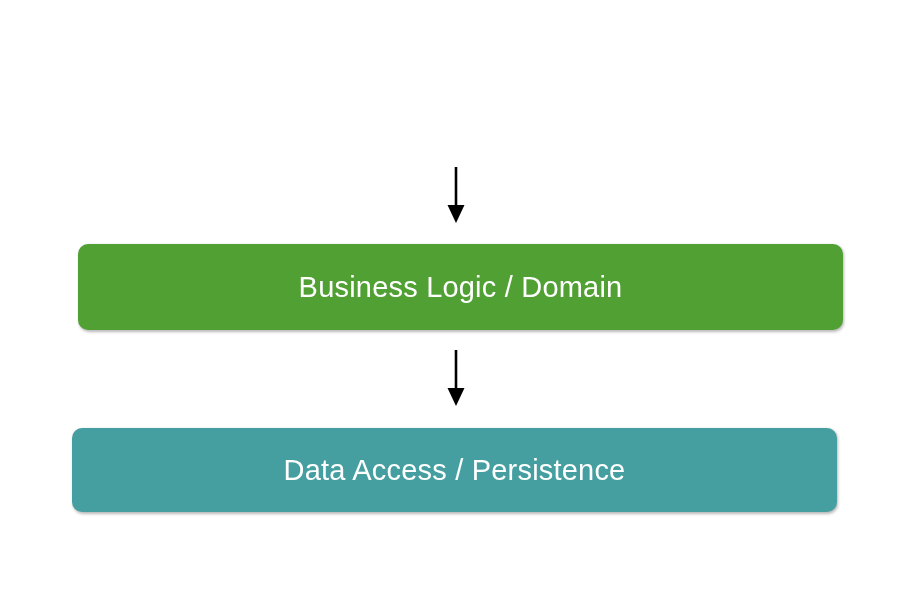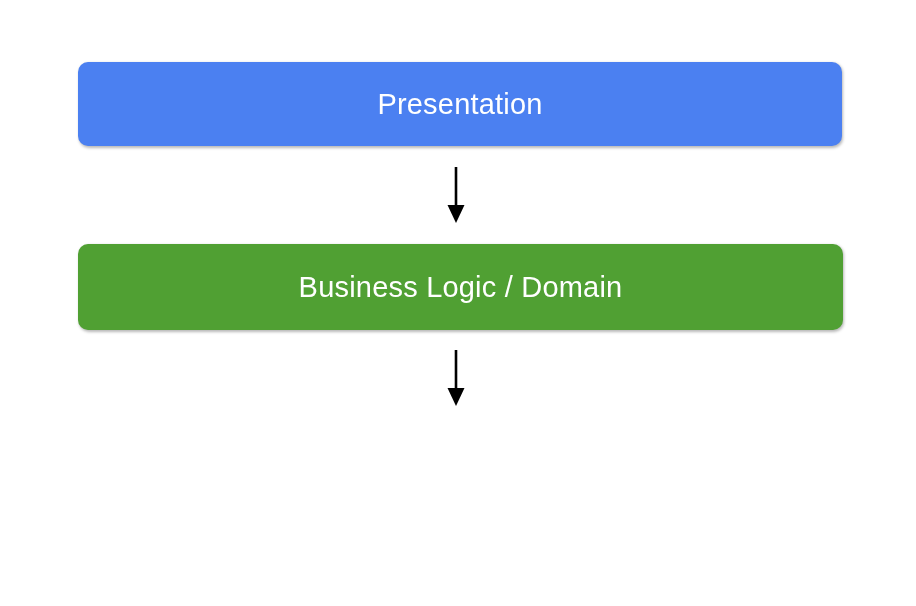--- a/index.html
+++ b/index.html
@@ -35,32 +35,32 @@
     left: 446px;
   }
   #arrow-1 { top: 166px; }
   #arrow-2 { top: 349px; }
 </style>
 </head>
 <body>
 
 <div class="canvas">
 
-  <div class="layer-box" id="layer-presentation" style="background-color: rgb(75, 128, 241);">
-    <span>Presentation</span>
-  </div>
 
   <svg class="arrow" id="arrow-1" viewBox="0 0 20 58">
     <line x1="10" y1="1" x2="10" y2="42" stroke="#000000" stroke-width="2.6"></line>
     <polygon points="1.5,39 18.5,39 10,57" fill="#000000"></polygon>
   </svg>
 
   <div class="layer-box" id="layer-business" style="background-color: rgb(80, 160, 51); text-align: right;">
     <span>Business Logic / Domain</span>
   </div>
 
   <svg class="arrow" id="arrow-2" viewBox="0 0 20 58">
     <line x1="10" y1="1" x2="10" y2="42" stroke="#000000" stroke-width="2.6"></line>
     <polygon points="1.5,39 18.5,39 10,57" fill="#000000"></polygon>
   </svg>
 
+  <div class="layer-box" id="layer-data" style="background-color: rgb(69, 159, 161);">
+    <span>Data Access / Persistence</span>
+  </div>
 
 </div>
 
 </body></html>

